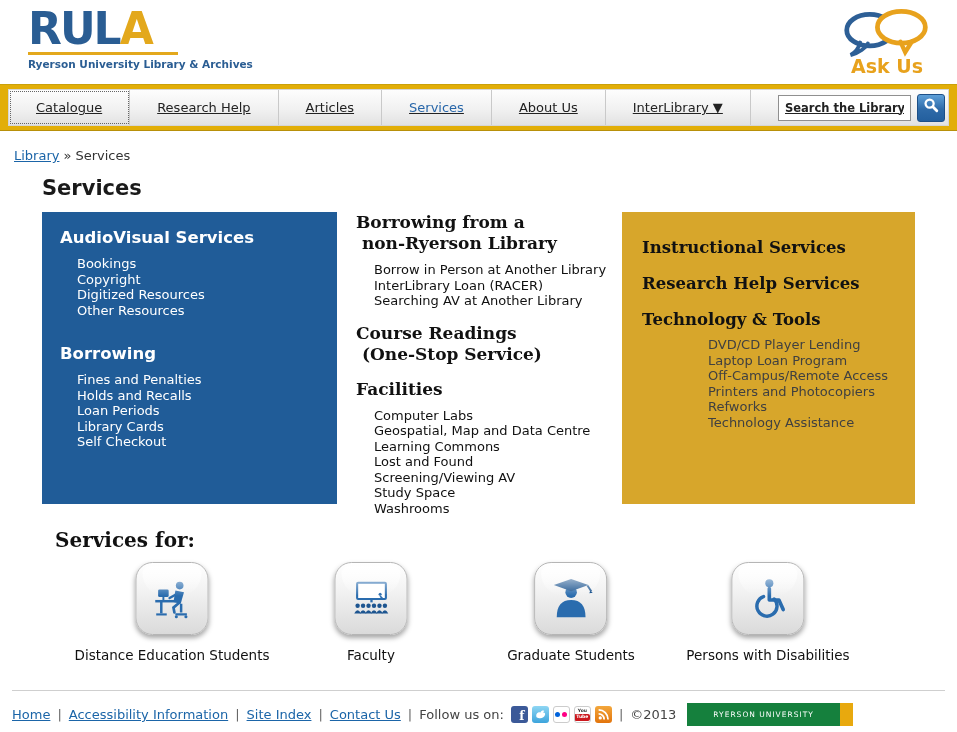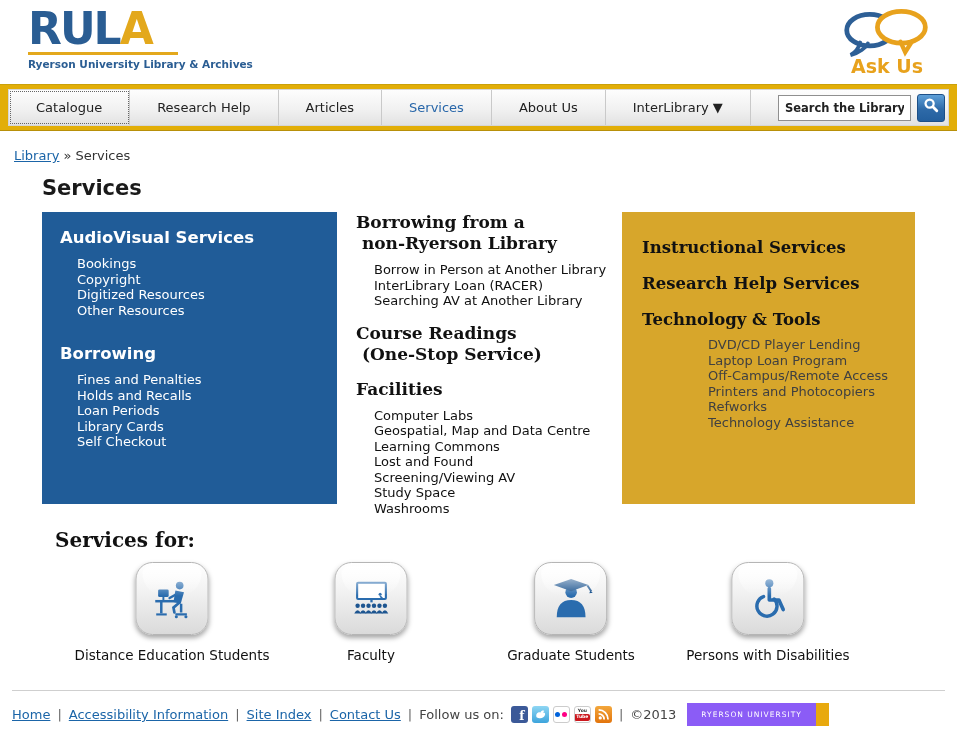--- a/index.html
+++ b/index.html
@@ -12,21 +12,21 @@
   .rula-logo { position:absolute; left:28px; top:7px; cursor:pointer; }
   .rula-word { font-size:44px; font-weight:bold; letter-spacing:-2px; line-height:44px; }
   .rula-rul { color:#2a5d93; }
   .rula-a { color:#e3a81c; }
   .rula-rule { width:150px; height:3px; background:#e3a81c; margin-top:1px; }
   .rula-tagline { color:#2a5d93; font-size:10.5px; font-weight:bold; margin-top:3px; white-space:nowrap; }
   .askus { position:absolute; right:22px; top:8px; width:96px; text-align:center; cursor:pointer; }
   .askus-label { color:#e8a21d; font-weight:bold; font-size:19px; margin-top:-7px; letter-spacing:0px; }
 
   
-  .navbar { height:47px; background:#e2ae08; border-top:1px solid #caa10b; border-bottom:1px solid #b8900a; padding:4px 8px 5px 8px; }
+  .navbar { height:47px; background:#e2ae08; border-top:1px solid #caa10b; border-bottom:1px solid #b8900a; padding:4px 8px 5px 8px;text-decoration:underline; }
   .navbar-inner { display:flex; align-items:stretch; height:37px; background:linear-gradient(180deg,#fdfdfd 0%,#f1f1f1 55%,#e2e2e2 100%); border:1px solid #d6d6d6; }
   .tab { display:flex; align-items:center; justify-content:center; padding:0 27px; font-size:13px; color:#222; border-right:1px solid #c9c9c9; cursor:pointer; white-space:nowrap; }
   .tab.focused { outline:1px dotted #666; outline-offset:-2px; }
   .tab.active { color:#2766a9; }
   .nav-search { margin-left:auto; display:flex; align-items:center; padding-right:3px; }
   .search-input { width:133px; height:26px; border:1px solid #8f8f8f; padding:0 6px; font-size:11.5px; font-weight:bold; color:#222; font-family:"DejaVu Sans","Liberation Sans",sans-serif; }
   .search-btn { width:28px; height:28px; margin-left:6px; border:1px solid #1d4f87; border-radius:3px; background:linear-gradient(180deg,#5d9fd8 0%,#2e6aa8 55%,#235f9e 100%); display:flex; align-items:center; justify-content:center; cursor:pointer; }
 
   
   .breadcrumb { margin:17px 0 0 14px; font-size:13px; color:#333; }
@@ -74,21 +74,21 @@
   .sicon { width:17px; height:17px; border-radius:3px; display:flex; align-items:center; justify-content:center; cursor:pointer; overflow:hidden; }
   .si-fb { background:#3b5998; color:#fff; font-weight:bold; font-size:12px; font-family:"DejaVu Serif","Liberation Serif",serif; padding-left:5px; padding-top:3px; }
   .si-tw { background:linear-gradient(180deg,#8ed6f3,#3da4dc); }
   .si-fl { background:#fff; border:1px solid #ccc; gap:2px; }
   .si-fl i { display:block; width:5px; height:5px; border-radius:50%; }
   .si-yt { background:#fff; border:1px solid #ccc; flex-direction:column; line-height:1; }
   .si-yt .yt-you { font-size:4.5px; color:#333; font-weight:bold; }
   .si-yt .yt-tube { font-size:4.5px; color:#fff; font-weight:bold; background:#cc181e; border-radius:2px; padding:1px 2px; margin-top:1px; }
   .si-rss { background:linear-gradient(180deg,#f3a73c,#e2740c); }
   .ryerson-logo { display:flex; align-items:stretch; height:23px; margin-left:4px; cursor:pointer; }
-  .ryerson-blue { background:#8b5cf6; color:#fff; font-size:7.5px; letter-spacing:1px; display:flex; align-items:center; padding:0 14px; white-space:nowrap; }
+  .ryerson-blue { background:#15803d; color:#fff; font-size:7.5px; letter-spacing:1px; display:flex; align-items:center; padding:0 26px; white-space:nowrap; }
   .ryerson-gold { width:13px; background:#e8a90e; }
 </style>
 </head>
 <body>
 
 <div class="page">
 
   <div class="header">
     <div class="rula-logo">
       <div class="rula-word"><span class="rula-rul">RUL</span><span class="rula-a">A</span></div>

